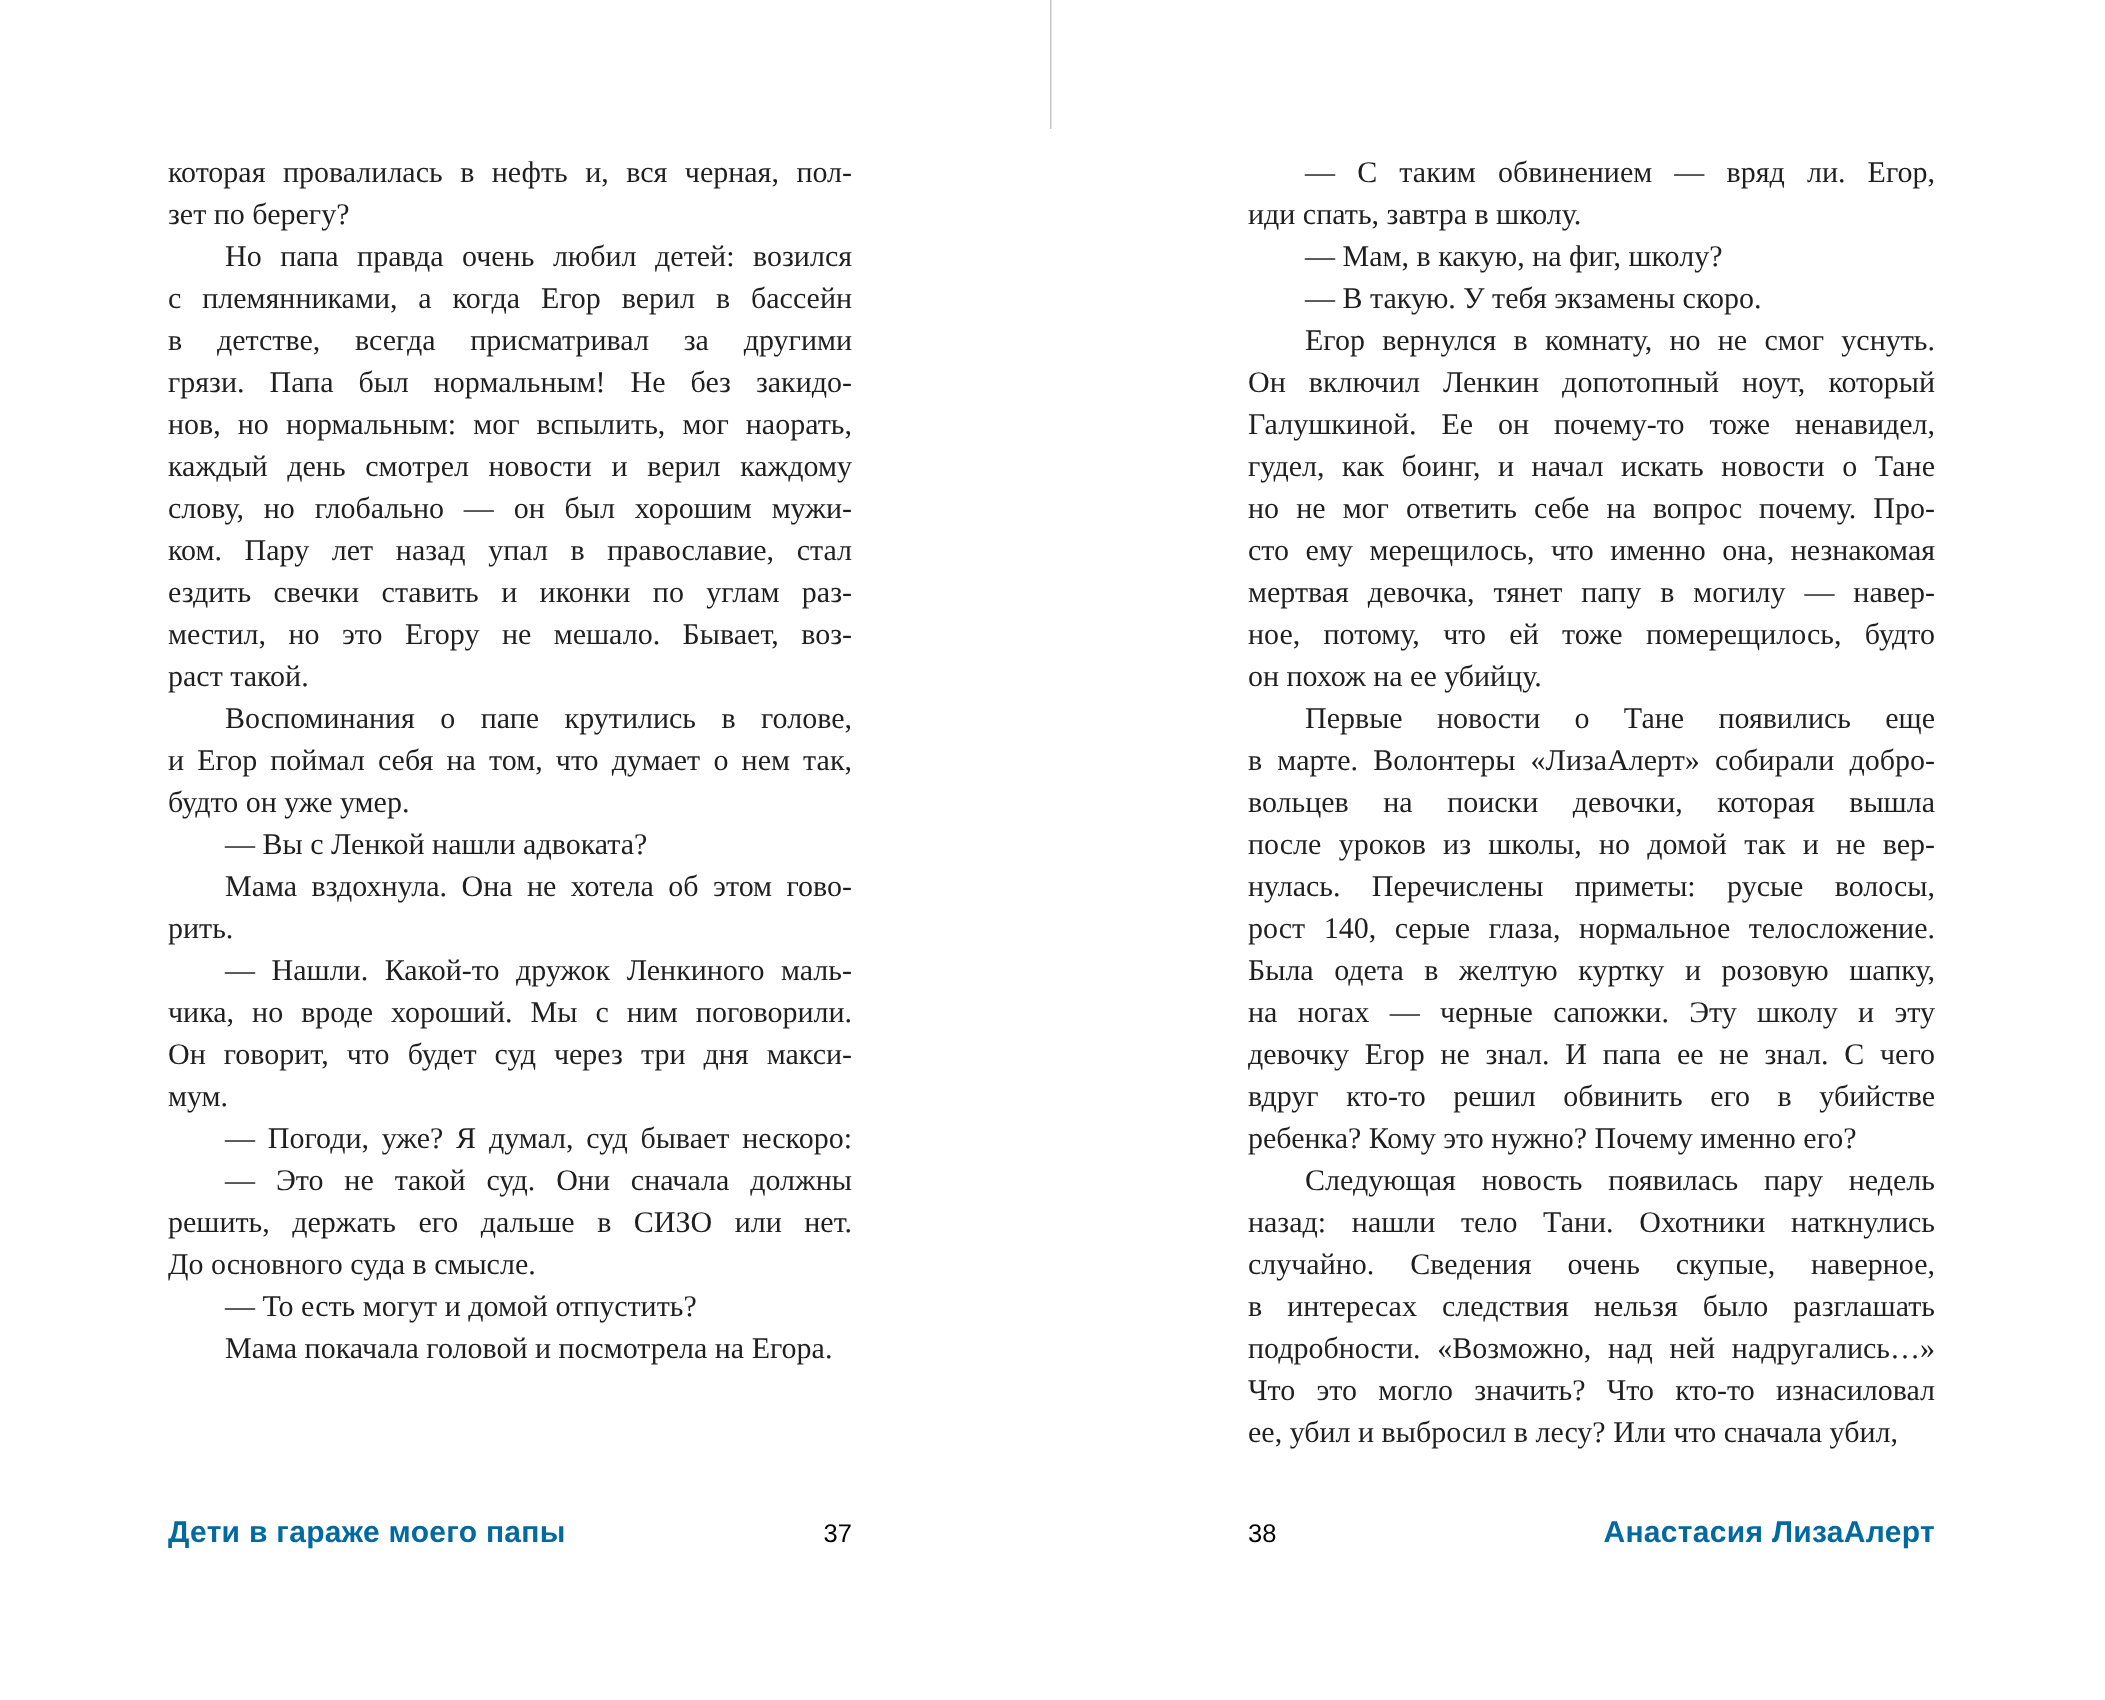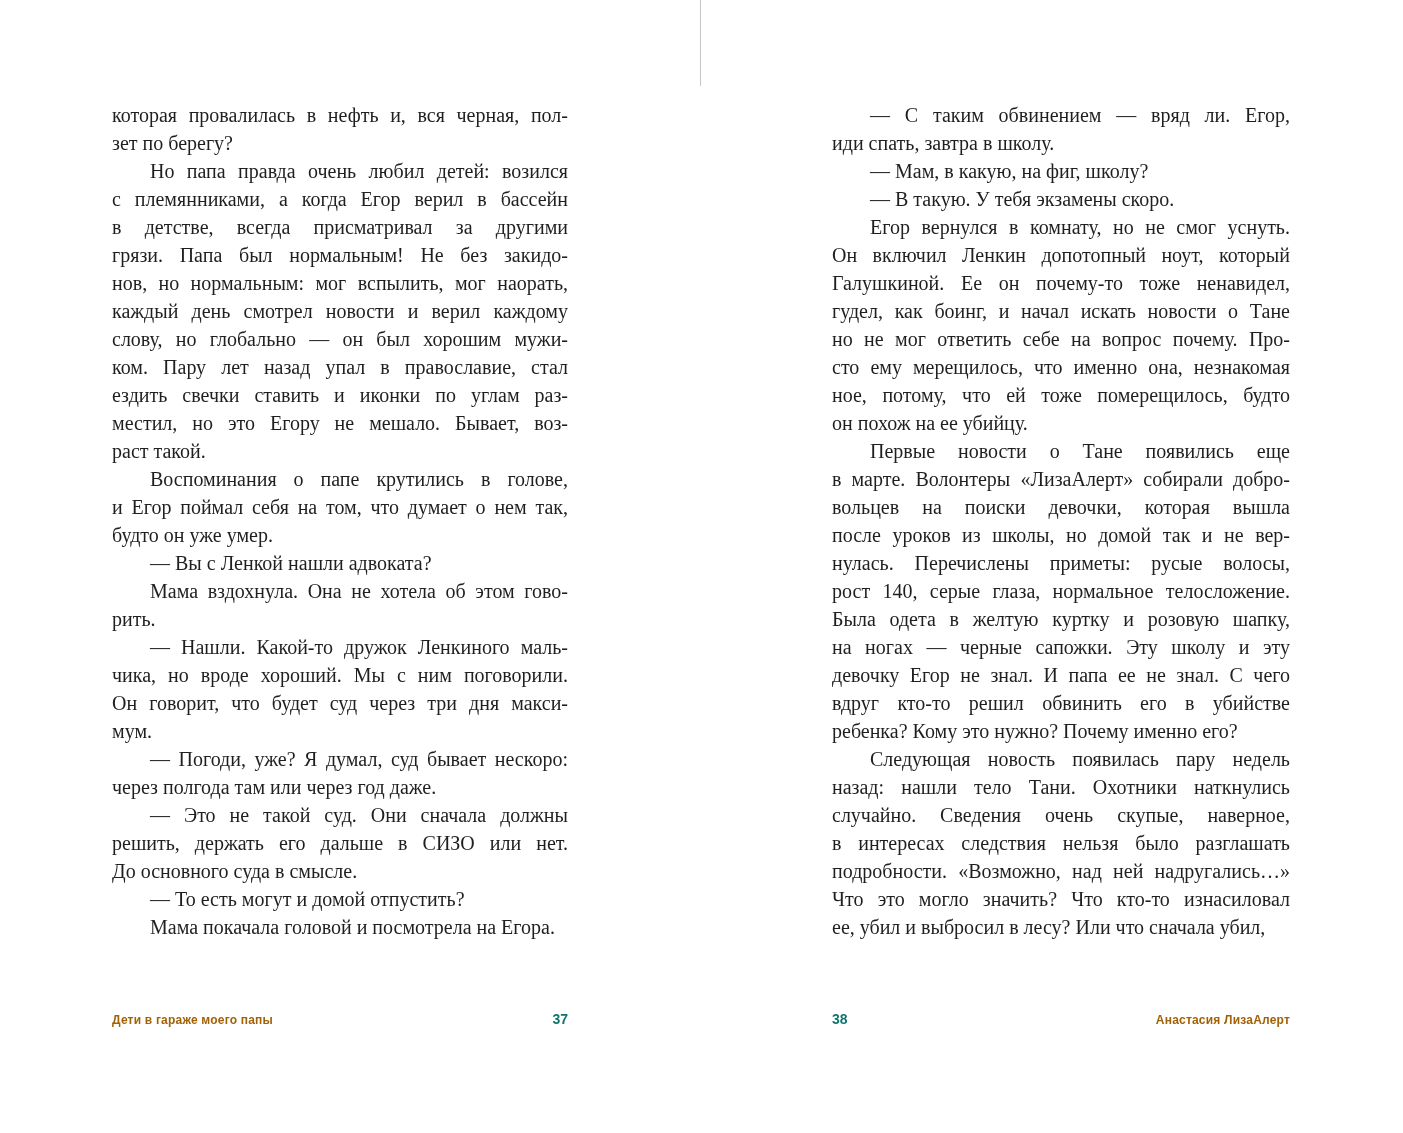--- a/index.html
+++ b/index.html
@@ -46,29 +46,29 @@
     position: absolute;
     top: 1011px;
     display: flex;
     justify-content: space-between;
     align-items: baseline;
     font-family: "Liberation Sans", "DejaVu Sans", sans-serif;
   }
   .footer-left  { left: 112px; width: 456px; }
   .footer-right { left: 832px; width: 458px; gap: 16px; }
   .running-title {
-    font-size: 12px;
+    font-size: 20px;
     font-weight: bold;
-    color: #a16207;
+    color: #0369a1;
     letter-spacing: 0.2px;
   }
   .page-number {
-    font-size: 14px;
-    font-weight: bold;
-    color: #0f766e;
+    font-size: 17px;
+    font-weight: normal;
+    color: #000000;
   }
 </style>
 </head>
 <body>
 
 <div>
 
   <div class="divider-top"></div>
 
   <section class="page page-left">
@@ -103,21 +103,20 @@
           <span class="line last">рить.</span>
         </p>
         <p class="para indent">
           <span class="line">— Нашли. Какой-то дружок Ленкиного маль-</span>
           <span class="line">чика, но вроде хороший. Мы с ним поговорили.</span>
           <span class="line">Он говорит, что будет суд через три дня макси-</span>
           <span class="line last">мум.</span>
         </p>
         <p class="para indent">
           <span class="line">— Погоди, уже? Я думал, суд бывает нескоро:</span>
-          <span class="line last">через полгода там или через год даже.</span>
         </p>
         <p class="para indent">
           <span class="line">— Это не такой суд. Они сначала должны</span>
           <span class="line">решить, держать его дальше в СИЗО или нет.</span>
           <span class="line last">До основного суда в смысле.</span>
         </p>
         <p class="para indent">
           <span class="line last">— То есть могут и домой отпустить?</span>
         </p>
         <p class="para indent">
@@ -138,20 +137,21 @@
         <p class="para indent">
           <span class="line last">— В такую. У тебя экзамены скоро.</span>
         </p>
         <p class="para indent">
           <span class="line">Егор вернулся в комнату, но не смог уснуть.</span>
           <span class="line">Он включил Ленкин допотопный ноут, который</span>
           <span class="line">Галушкиной. Ее он почему-то тоже ненавидел,</span>
           <span class="line">гудел, как боинг, и начал искать новости о Тане</span>
           <span class="line">но не мог ответить себе на вопрос почему. Про-</span>
           <span class="line">сто ему мерещилось, что именно она, незнакомая</span>
+          <span class="line">мертвая девочка, тянет папу в могилу — навер-</span>
           <span class="line">ное, потому, что ей тоже померещилось, будто</span>
           <span class="line last">он похож на ее убийцу.</span>
         </p>
         <p class="para indent">
           <span class="line">Первые новости о Тане появились еще</span>
           <span class="line">в марте. Волонтеры «ЛизаАлерт» собирали добро-</span>
           <span class="line">вольцев на поиски девочки, которая вышла</span>
           <span class="line">после уроков из школы, но домой так и не вер-</span>
           <span class="line">нулась. Перечислены приметы: русые волосы,</span>
           <span class="line">рост 140, серые глаза, нормальное телосложение.</span>

